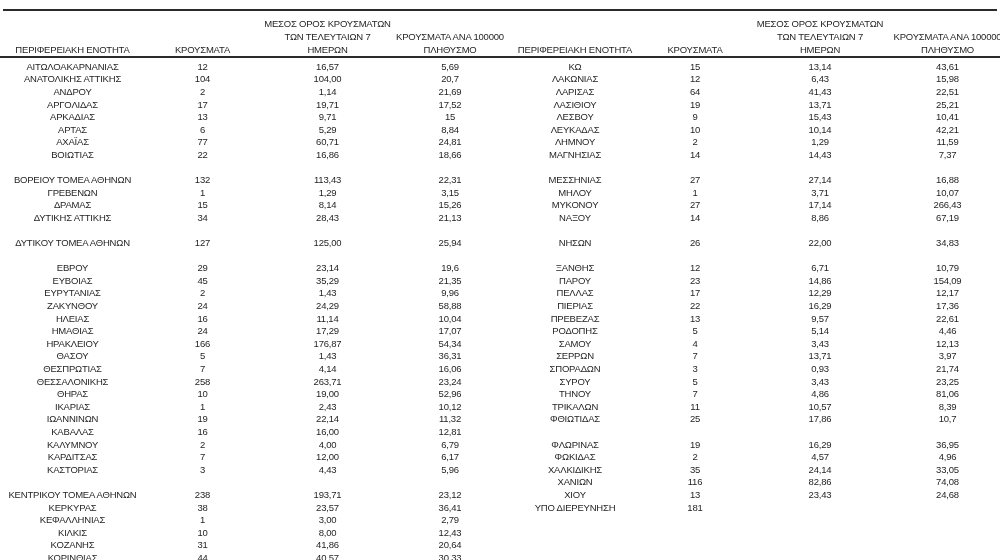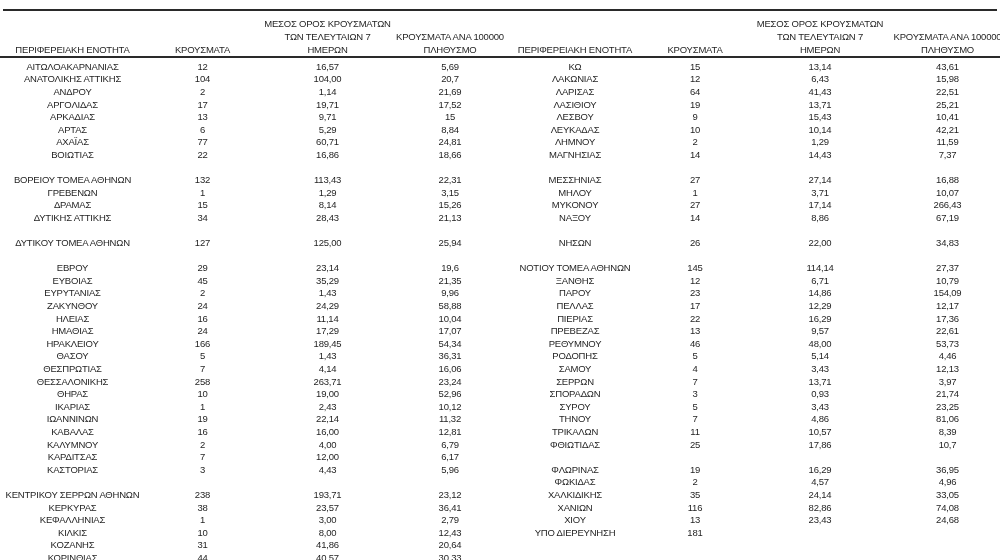--- a/index.html
+++ b/index.html
@@ -190,21 +190,21 @@
           </div>
           <div class="trow">
             <div class="tcell c1">ΗΜΑΘΙΑΣ</div>
             <div class="tcell c2">24</div>
             <div class="tcell c3">17,29</div>
             <div class="tcell c4">17,07</div>
           </div>
           <div class="trow">
             <div class="tcell c1">ΗΡΑΚΛΕΙΟΥ</div>
             <div class="tcell c2">166</div>
-            <div class="tcell c3">189,45</div>
+            <div class="tcell c3">176,87</div>
             <div class="tcell c4">54,34</div>
           </div>
           <div class="trow">
             <div class="tcell c1">ΘΑΣΟΥ</div>
             <div class="tcell c2">5</div>
             <div class="tcell c3">1,43</div>
             <div class="tcell c4">36,31</div>
           </div>
           <div class="trow">
             <div class="tcell c1">ΘΕΣΠΡΩΤΙΑΣ</div>
@@ -260,21 +260,21 @@
             <div class="tcell c3">4,43</div>
             <div class="tcell c4">5,96</div>
           </div>
           <div class="trow">
             <div class="tcell c1"></div>
             <div class="tcell c2"></div>
             <div class="tcell c3"></div>
             <div class="tcell c4"></div>
           </div>
           <div class="trow">
-            <div class="tcell c1">ΚΕΝΤΡΙΚΟΥ ΣΕΡΡΩΝ ΑΘΗΝΩΝ</div>
+            <div class="tcell c1">ΚΕΝΤΡΙΚΟΥ ΤΟΜΕΑ ΑΘΗΝΩΝ</div>
             <div class="tcell c2">238</div>
             <div class="tcell c3">193,71</div>
             <div class="tcell c4">23,12</div>
           </div>
           <div class="trow">
             <div class="tcell c1">ΚΕΡΚΥΡΑΣ</div>
             <div class="tcell c2">38</div>
             <div class="tcell c3">23,57</div>
             <div class="tcell c4">36,41</div>
           </div>
@@ -414,26 +414,20 @@
             <div class="tcell c3">22,00</div>
             <div class="tcell c4">34,83</div>
           </div>
           <div class="trow">
             <div class="tcell c1"></div>
             <div class="tcell c2"></div>
             <div class="tcell c3"></div>
             <div class="tcell c4"></div>
           </div>
           <div class="trow">
-            <div class="tcell c1">ΝΟΤΙΟΥ ΤΟΜΕΑ ΑΘΗΝΩΝ</div>
-            <div class="tcell c2">145</div>
-            <div class="tcell c3">114,14</div>
-            <div class="tcell c4">27,37</div>
-          </div>
-          <div class="trow">
             <div class="tcell c1">ΞΑΝΘΗΣ</div>
             <div class="tcell c2">12</div>
             <div class="tcell c3">6,71</div>
             <div class="tcell c4">10,79</div>
           </div>
           <div class="trow">
             <div class="tcell c1">ΠΑΡΟΥ</div>
             <div class="tcell c2">23</div>
             <div class="tcell c3">14,86</div>
             <div class="tcell c4">154,09</div>
@@ -448,26 +442,20 @@
             <div class="tcell c1">ΠΙΕΡΙΑΣ</div>
             <div class="tcell c2">22</div>
             <div class="tcell c3">16,29</div>
             <div class="tcell c4">17,36</div>
           </div>
           <div class="trow">
             <div class="tcell c1">ΠΡΕΒΕΖΑΣ</div>
             <div class="tcell c2">13</div>
             <div class="tcell c3">9,57</div>
             <div class="tcell c4">22,61</div>
-          </div>
-          <div class="trow">
-            <div class="tcell c1">ΡΕΘΥΜΝΟΥ</div>
-            <div class="tcell c2">46</div>
-            <div class="tcell c3">48,00</div>
-            <div class="tcell c4">53,73</div>
           </div>
           <div class="trow">
             <div class="tcell c1">ΡΟΔΟΠΗΣ</div>
             <div class="tcell c2">5</div>
             <div class="tcell c3">5,14</div>
             <div class="tcell c4">4,46</div>
           </div>
           <div class="trow">
             <div class="tcell c1">ΣΑΜΟΥ</div>
             <div class="tcell c2">4</div>

